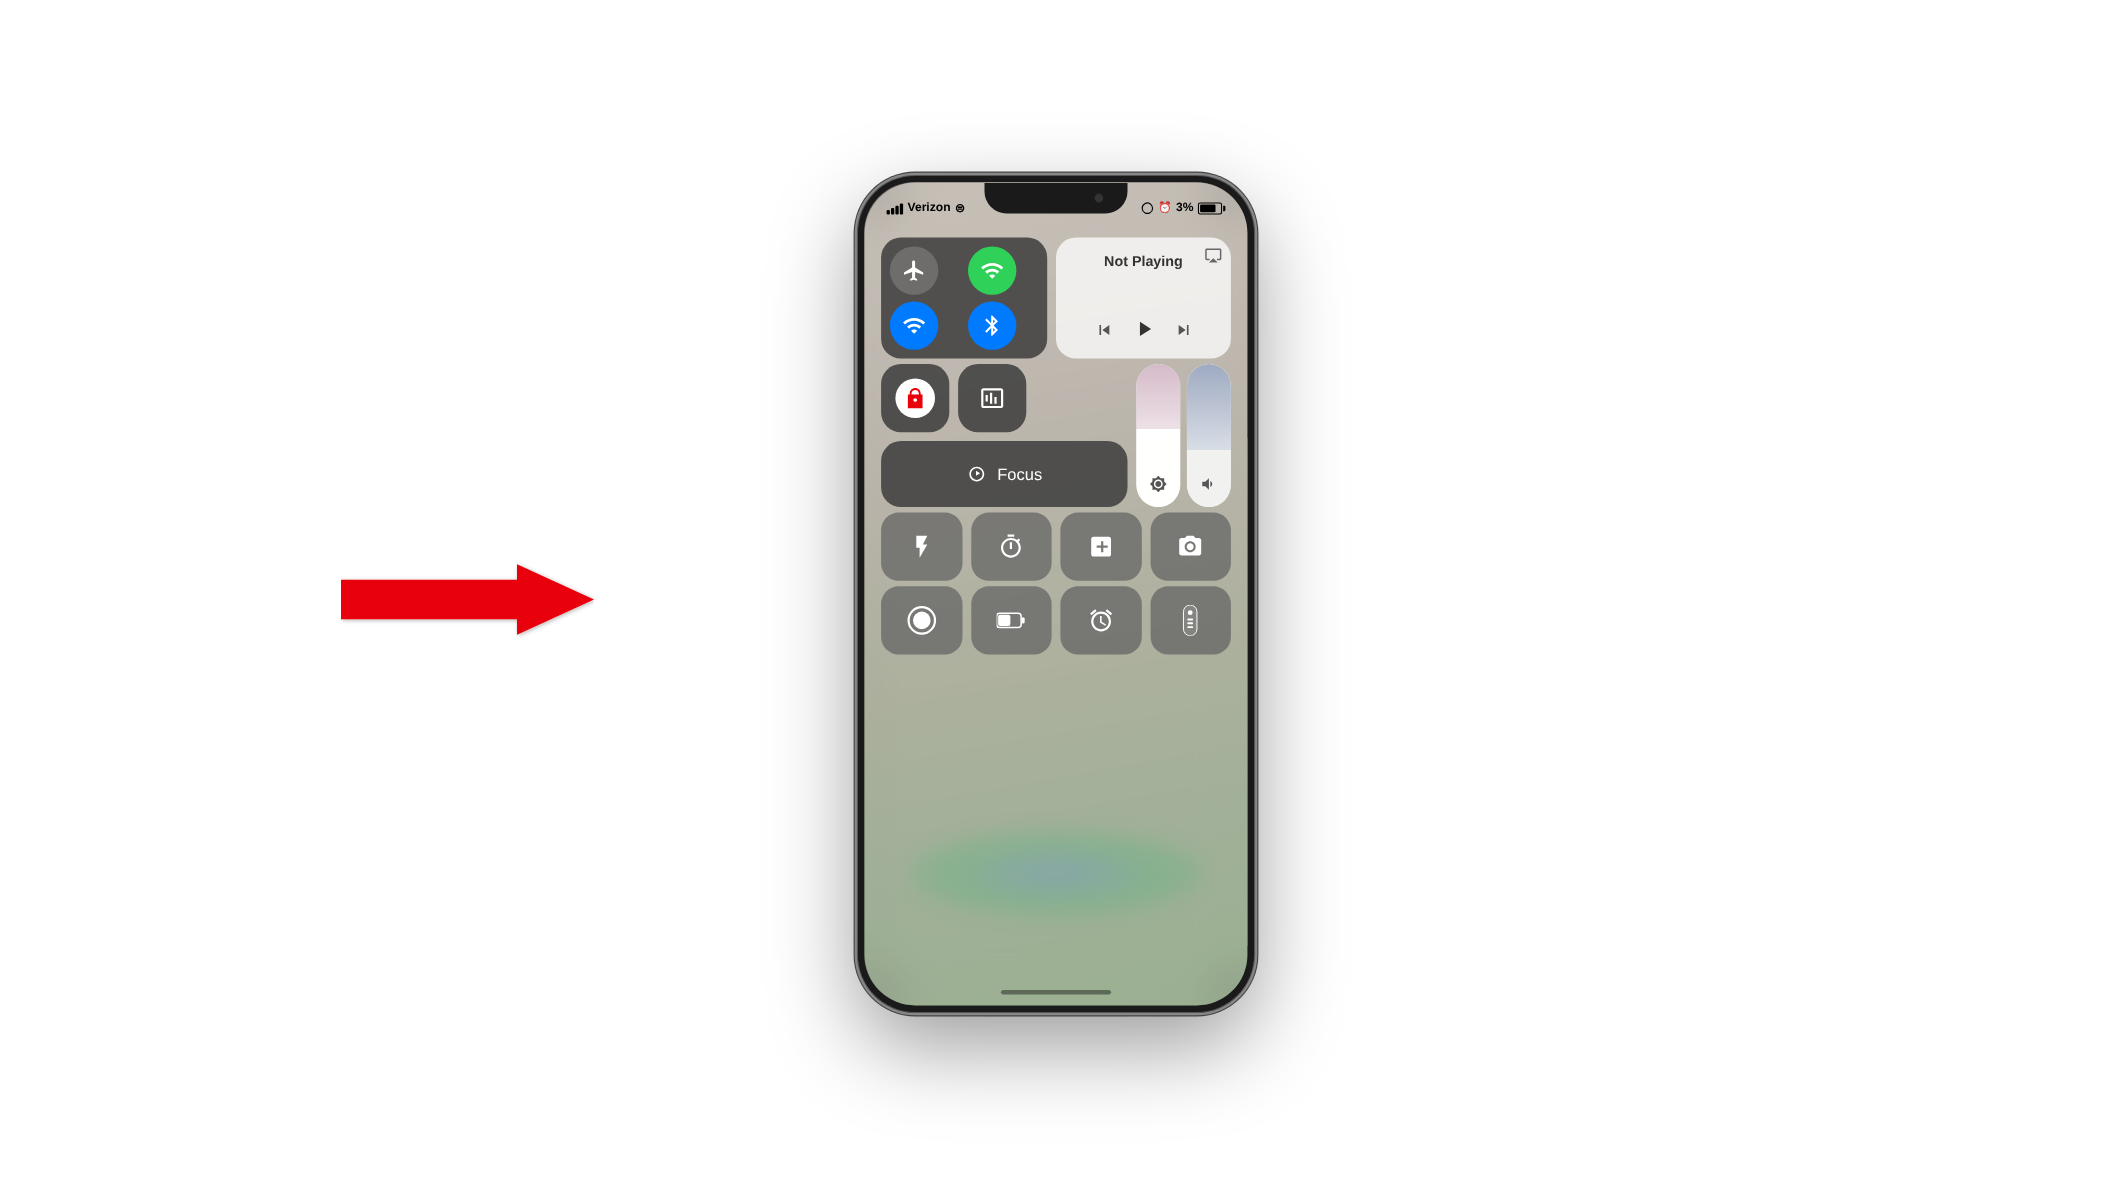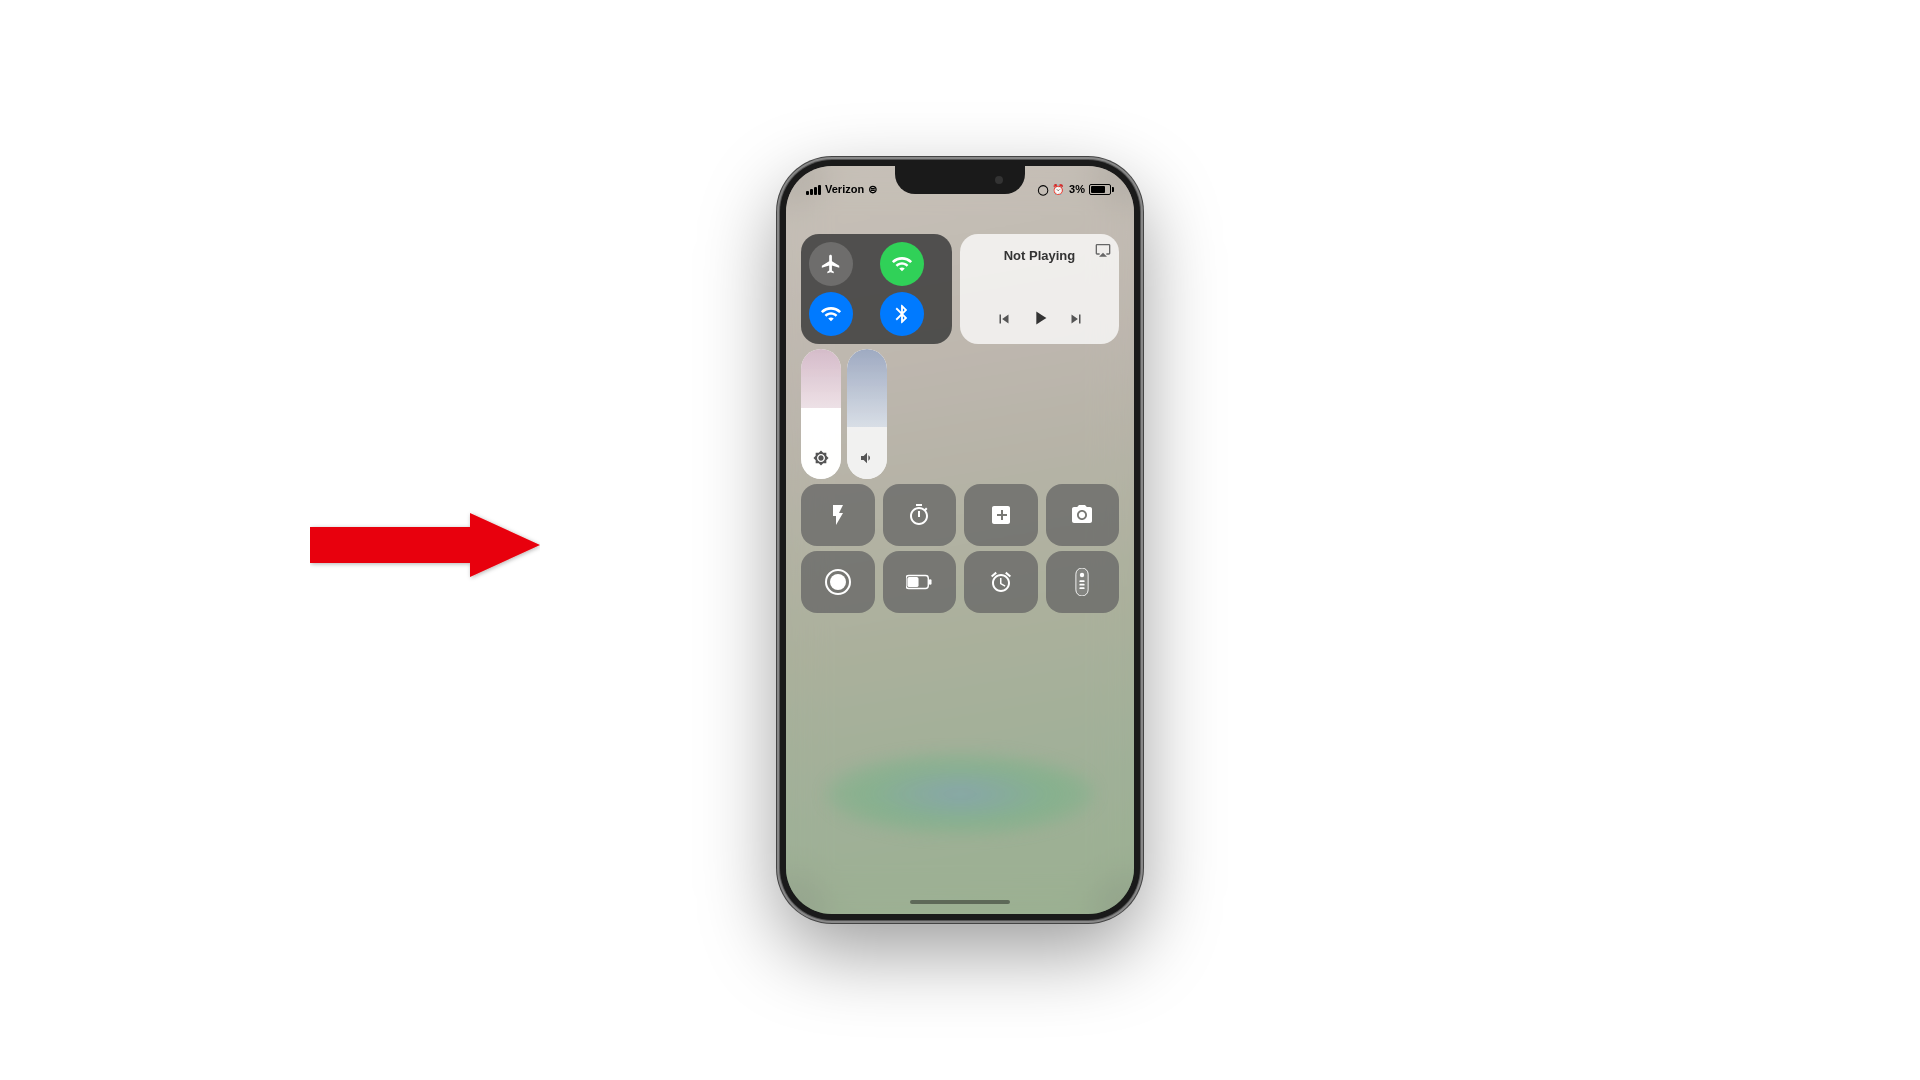--- a/index.html
+++ b/index.html
@@ -140,21 +140,21 @@
     .battery-tip {
       width: 2px;
       height: 5px;
       background: #000;
       border-radius: 0 1px 1px 0;
     }
 
     
     .control-center {
       position: absolute;
-      top: 68px;
+      top: 50px;
       left: 15px;
       right: 15px;
       display: flex;
       flex-direction: column;
       gap: 5px;
       justify-content: space-between;
     }
 
     
     .row1 {
@@ -549,20 +549,45 @@
                   <svg width="18" height="18" viewBox="0 0 24 24" fill="#555">
                       <path d="M6 18l8.5-6L6 6v12zM16 6v12h2V6h-2z"></path>
                     </svg>
                 </button>
               </div>
             </div>
           </div>
 
           <div class="row2">
 
+            <div class="left-col">
+              <div style="display:flex; gap:8px;">
+
+                <div class="small-panel red-lock">
+                  <div class="lock-icon-circle">
+                    <svg width="20" height="20" viewBox="0 0 24 24" fill="#e8000a">
+                        <path d="M12 1C8.676 1 6 3.676 6 7v1H4v15h16V8h-2V7c0-3.324-2.676-6-6-6zm0 2c2.276 0 4 1.724 4 4v1H8V7c0-2.276 1.724-4 4-4zm0 9c1.1 0 2 .9 2 2s-.9 2-2 2-2-.9-2-2 .9-2 2-2z"></path>
+                      </svg>
+                  </div>
+                </div>
+
+                <div class="small-panel mirror">
+                  <svg width="24" height="24" viewBox="0 0 24 24" fill="white">
+                      <path d="M20 3H4c-1.1 0-2 .9-2 2v14c0 1.1.9 2 2 2h16c1.1 0 2-.9 2-2V5c0-1.1-.9-2-2-2zm0 16H4V5h16v14zM6 9h2v6H6V9zm4-2h2v10h-2V7zm4 4h2v6h-2v-6z"></path>
+                    </svg>
+                </div>
+              </div>
+
+              <div class="focus-panel">
+                <svg width="18" height="18" viewBox="0 0 24 24" fill="white">
+                    <path d="M12 3c-4.97 0-9 4.03-9 9s4.03 9 9 9 9-4.03 9-9-4.03-9-9-9zm0 16c-3.86 0-7-3.14-7-7s3.14-7 7-7 7 3.14 7 7-3.14 7-7 7zm-1-11v6l5-3-5-3z"></path>
+                  </svg>
+                <span class="focus-text">Focus</span>
+              </div>
+            </div>
 
             <div class="sliders-panel">
 
               <div class="slider-track">
                 <div class="slider-fill-brightness-top" style="background: linear-gradient(180deg, rgba(180,130,160,0.5) 0%, rgba(220,180,200,0.3) 100%);"></div>
                 <div class="slider-fill-brightness"></div>
                 <div class="slider-icon">
                   <svg width="16" height="16" viewBox="0 0 24 24" fill="#555">
                       <path d="M20 8.69V4h-4.69L12 .69 8.69 4H4v4.69L.69 12 4 15.31V20h4.69L12 23.31 15.31 20H20v-4.69L23.31 12 20 8.69zM12 18c-3.31 0-6-2.69-6-6s2.69-6 6-6 6 2.69 6 6-2.69 6-6 6zm0-10c-2.21 0-4 1.79-4 4s1.79 4 4 4 4-1.79 4-4-1.79-4-4-4z"></path>
                     </svg>

